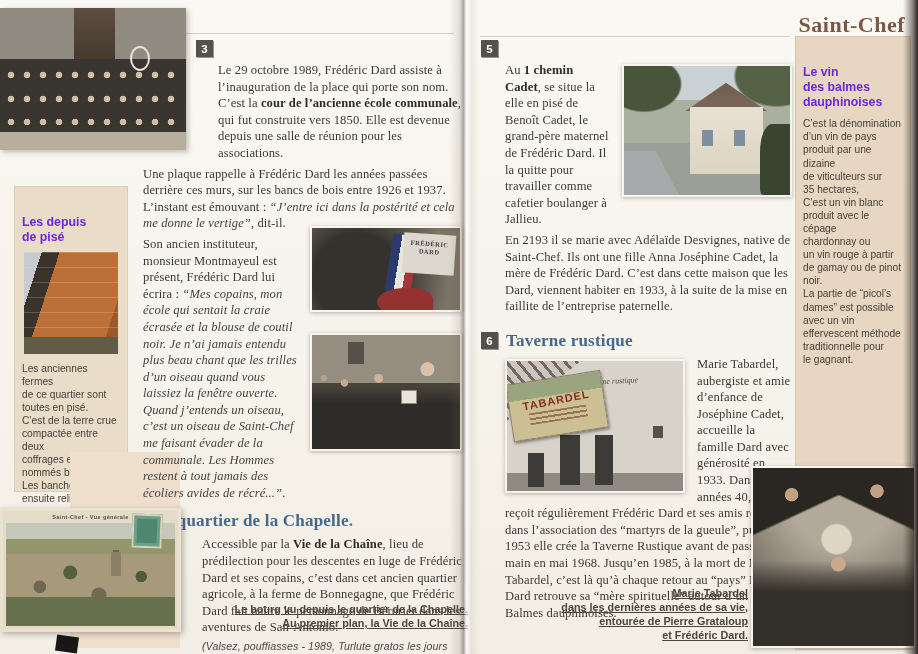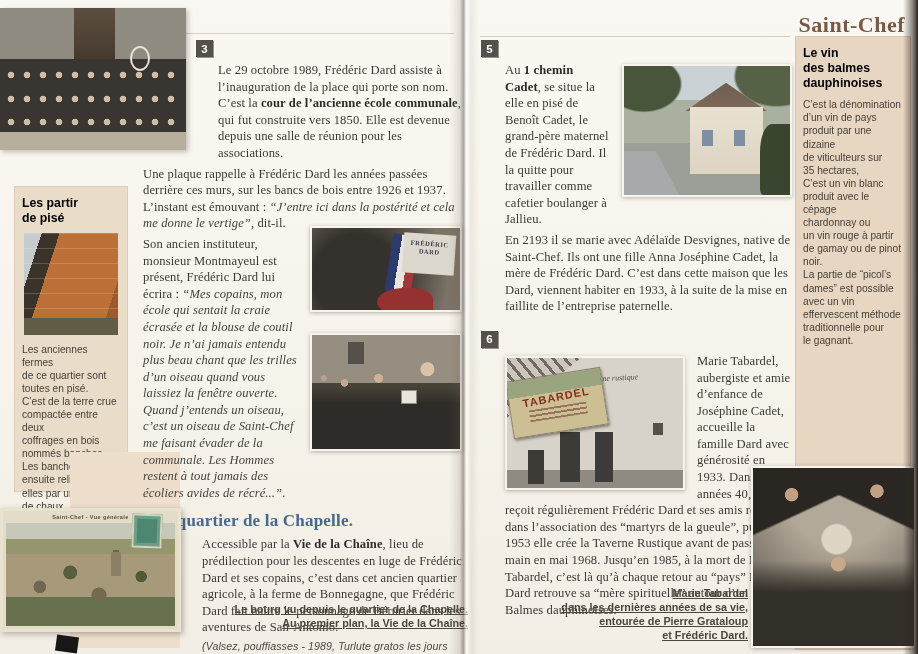--- a/index.html
+++ b/index.html
@@ -29,22 +29,22 @@
              color:#4b463c; white-space:pre-line;text-decoration:underline; }
   .note { display:block; font:italic 10.6px/14px "Liberation Sans", sans-serif; color:#4a4843;
           margin-top:3px; }
 
   
   .panel { position:absolute; padding:10px 8px; }
   .left-panel  { left:14px; top:186px; width:114px; height:306px; background:#e9dcc8;
                  box-shadow:inset 0 0 0 1px #ddcdb4; }
   .right-panel { left:795px; top:36px; width:116px; height:614px; background:#e6d6c2;
                  box-shadow:inset 0 0 0 1px #d9c6ae; }
-  .panel-title { font:bold 12.3px/1.2 "Liberation Sans", sans-serif; color:#000000;
-                 white-space:pre-line; }
+  .panel-title { font:bold 12.3px/1.2 "Liberation Sans", sans-serif; color:#6d28d9;
+                 white-space:pre-line;margin-top:19px; }
   .panel-text { font:10.2px/13.1px "Liberation Sans", sans-serif; color:#474139;
                 white-space:pre-line; margin-top:8px; }
 
   .beige-band { position:absolute; left:70px; top:452px; width:110px; height:196px;
                 background:#eedfcd; }
 
   
   .main-left { position:absolute; left:143px; top:40px; width:320px; }
   .h-row-s3 { margin-left:53px; }
   .p1-s3 { margin-left:75px; width:245px; }
@@ -198,21 +198,21 @@
 
   <div class="ph ph-school">
     <div class="school-door"></div>
     <div class="faces faces-r1"></div>
     <div class="faces faces-r2"></div>
     <div class="faces faces-r3"></div>
     <div class="circle-mark"></div>
   </div>
 
   <aside class="panel left-panel">
-    <h4 class="panel-title">Les partir
+    <h4 class="panel-title">Les depuis
 de pisé</h4>
     <div class="ph ph-pise"></div>
     <p class="panel-text">Les anciennes fermes
 de ce quartier sont
 toutes en pisé.
 C’est de la terre crue
 compactée entre deux
 coffrages en bois
 nommés banches.
 Les banchées sont
@@ -310,20 +310,21 @@
         <div class="cadet-house"></div>
         <div class="cadet-road"></div>
         <div class="cadet-shrub"></div>
       </div>
       <p class="body"><span>Au </span><span class="bd">1 chemin Cadet</span><span>, se situe la elle en pisé de Benoît Cadet, le grand-père maternel de Frédéric Dard. Il la quitte pour travailler comme cafetier boulanger à Jallieu.</span></p>
       <p class="body">En 2193 il se marie avec Adélaïde Desvignes, native de Saint-Chef. Ils ont une fille Anna Joséphine Cadet, la mère de Frédéric Dard. C’est dans cette maison que les Dard, viennent habiter en 1933, à la suite de la mise en faillite de l’entreprise paternelle.</p>
     </div>
 
     <div class="h-row h-row-r h-row-s6">
       <span class="badge">6</span>
+      <h2 class="sec-title">Taverne rustique</h2>
     </div>
     <div class="flowblock">
       <div class="ph ph-taverne framed">
         <div class="tav-awning"></div>
         <div class="tav-openings"></div>
         <span class="tav-sign">La Taverne rustique</span>
         <div class="tab-card">
           <div class="tab-name">TABARDEL</div>
           <div class="tab-lines"></div>
         </div>

